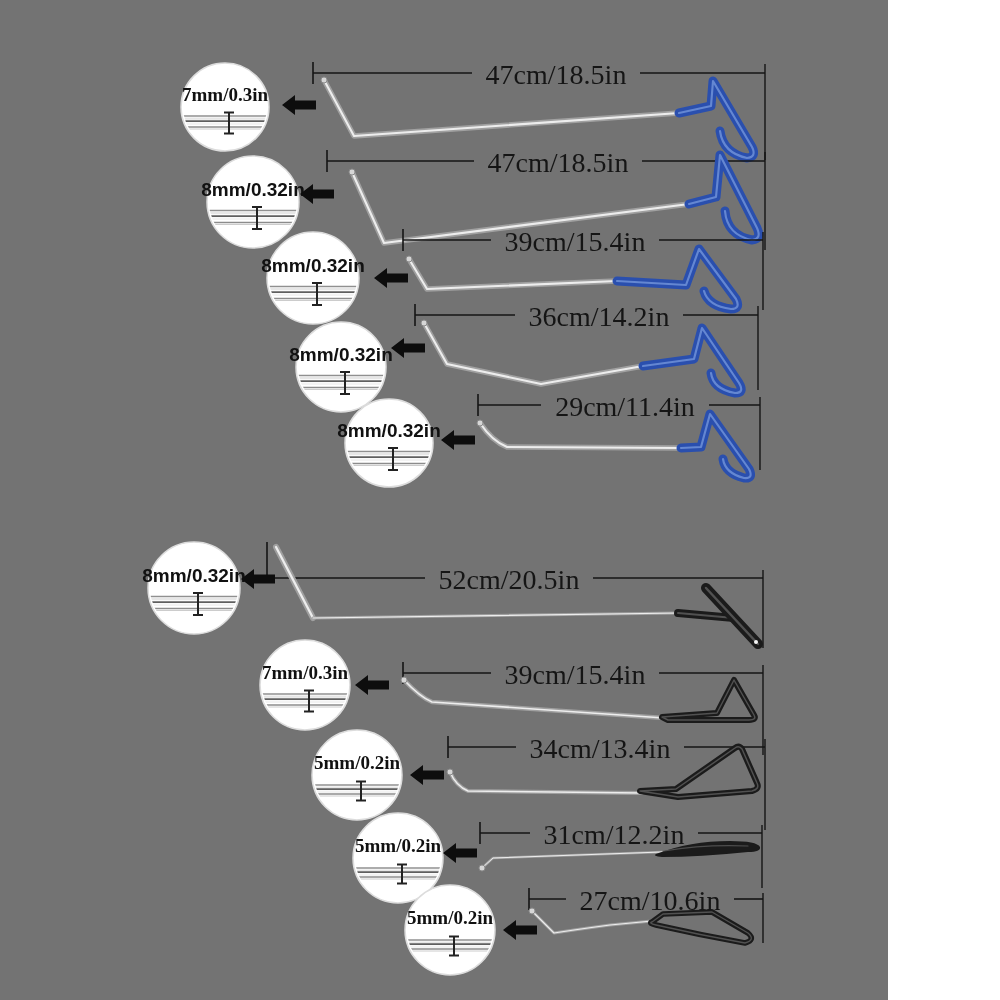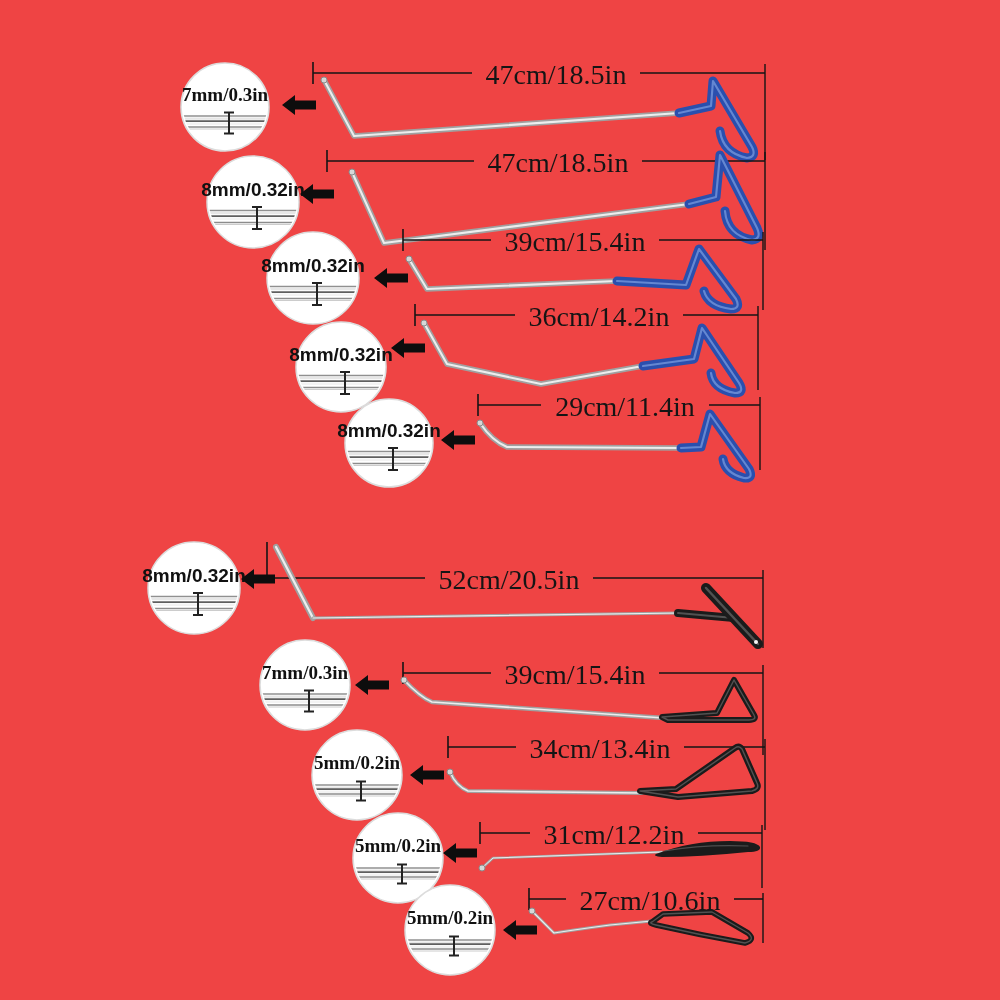--- a/index.html
+++ b/index.html
@@ -1,16 +1,16 @@
 <!DOCTYPE html>
 <html><head>
 <meta charset="utf-8">
 <style>
   html,body{margin:0;padding:0;background:#ffffff;}
-  .stage{position:relative;width:1000px;height:1000px;background:#ef4444;overflow:hidden;}
+  .stage{position:relative;width:888px;height:1000px;background:#737373;overflow:hidden;}
   svg{display:block;}
   text{user-select:none;}
 </style>
 </head>
 <body>
 
 <div class="stage">
   <svg id="scene" width="1000" height="1000" viewBox="0 0 1000 1000" xmlns="http://www.w3.org/2000/svg">
       <g>
         <g stroke="#151515" stroke-width="1.6">

